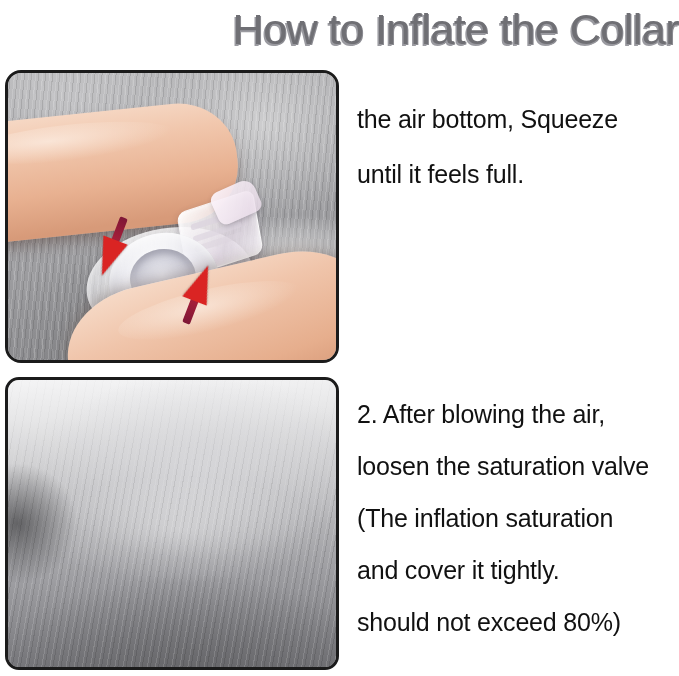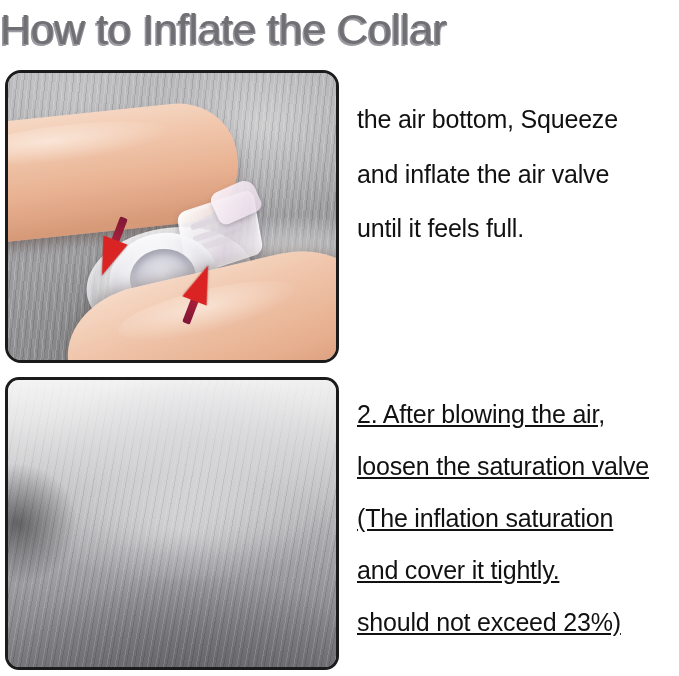--- a/index.html
+++ b/index.html
@@ -15,21 +15,21 @@
     font-family: "Liberation Sans", sans-serif;
     -webkit-font-smoothing: antialiased;
   }
 
   
   #page-title {
     position: absolute;
     left: 0;
     top: 2px;
     width: 679px;
-    text-align: left;
+    text-align: right;
     font-size: 43px;
     line-height: 54px;
     font-weight: 400;
     color: #6f6f74;
     letter-spacing: -0.5px;
     text-shadow: -1.5px 1.5px 0 #9a9aa0, 1px 1px 0 #8c8c92;
     white-space: nowrap;
   }
 
   
@@ -259,21 +259,21 @@
   }
   .step {
     position: absolute;
     left: 0;
     width: 322px;
     color: #111111;
     font-size: 25px;
     font-weight: 400;
   }
   #step-1 { top: 92px; }
-  #step-2 { top: 388px; text-decoration: underline; }
+  #step-2 { top: 388px; }
   .step-line {
     display: block;
     white-space: nowrap;
     letter-spacing: -0.2px;
   }
   #step-1 .step-line { line-height: 54.5px; }
   #step-2 .step-line { line-height: 52px; }
   .hl-red { color: #b3201f; }
 </style>
 </head>
@@ -312,25 +312,24 @@
   <div class="photo-inner">
     <div class="fabric2"></div>
   </div>
 
 </div>
 
 <div class="steps">
 
   <div class="step" id="step-1">
     <span class="step-line">the air bottom, Squeeze</span>
-    <span class="step-line">and inflate the air valve</span>
     <span class="step-line">until it feels full.</span>
   </div>
 
   <div class="step" id="step-2">
     <span class="step-line">2. After blowing the air,</span>
     <span class="step-line">loosen the saturation valve</span>
     <span class="step-line">(The inflation saturation</span>
     <span class="step-line">and cover it tightly.</span>
-    <span class="step-line">should not exceed 23%)</span>
+    <span class="step-line">should not exceed 80%)</span>
   </div>
 
 </div>
 
 </body></html>

